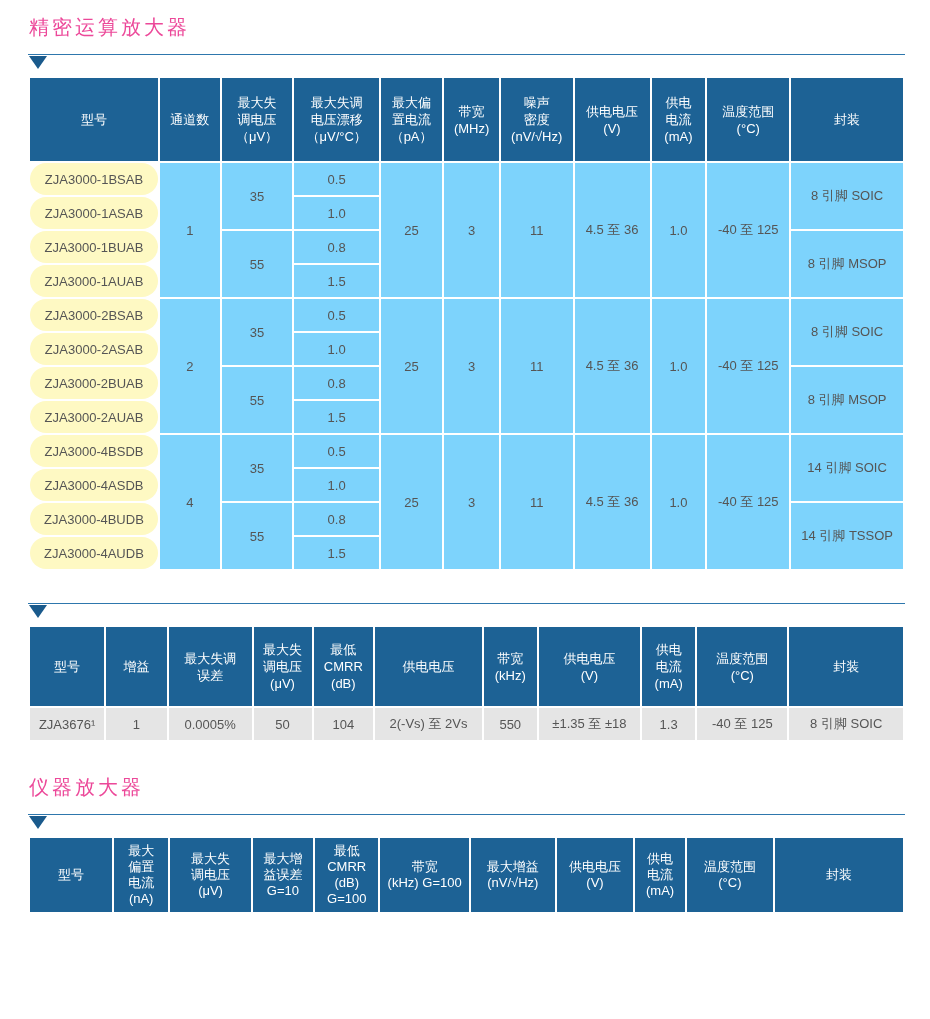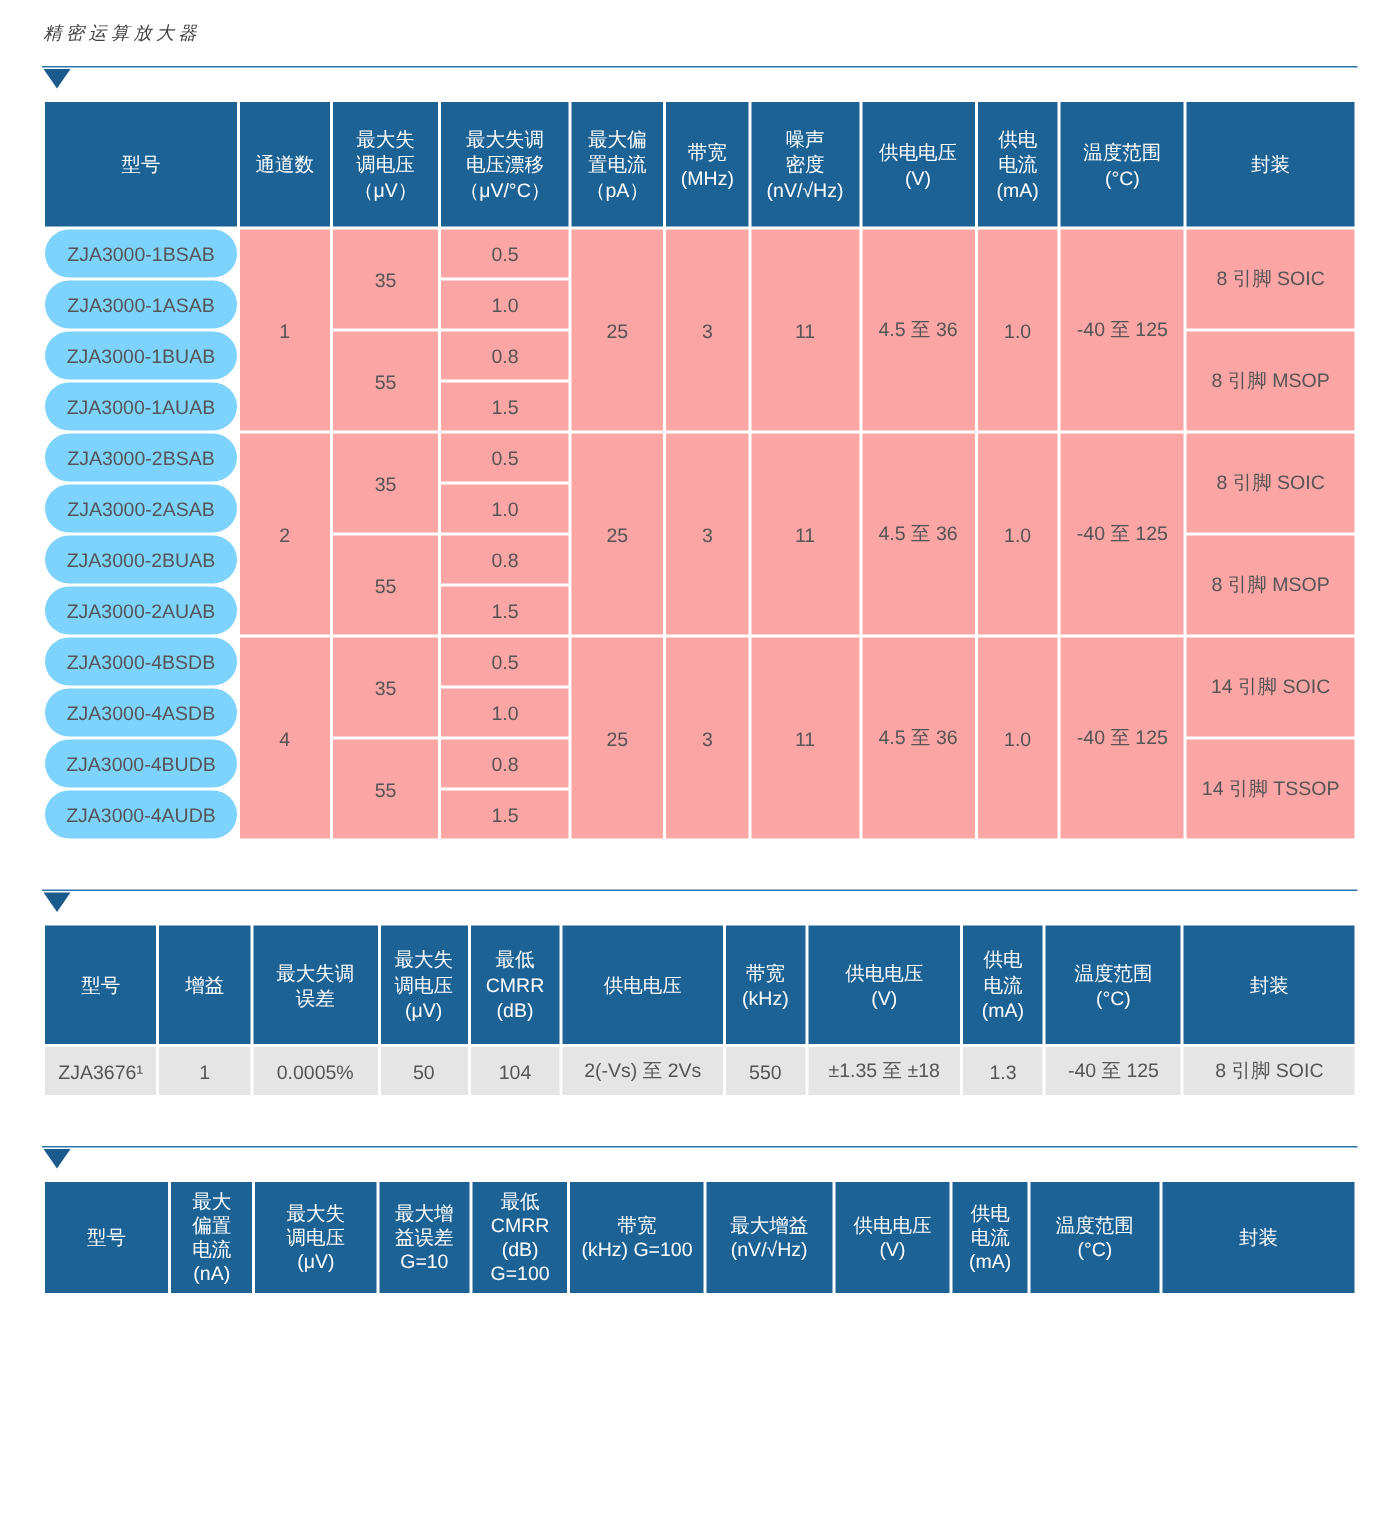--- a/index.html
+++ b/index.html
@@ -2,23 +2,22 @@
 <html><head>
 <meta charset="utf-8">
 <style>
   html,body{margin:0;padding:0;background:#ffffff;}
   body{width:930px;height:1019px;overflow:hidden;font-family:"Liberation Sans",sans-serif;}
   .wrap{padding:14px 25px 0 28px;}
   .section{margin:0;}
   .section + .section{margin-top:32px;}
   .sec-title{
     font-family:"Liberation Serif",serif;
-    font-style:italic;
-    font-size:12px;
-    color:#404040;
+    font-size:20px;
+    color:#ec4899;
     letter-spacing:3px;
     margin:0 0 13px 1px;
   }
   .rule{position:relative;height:22px;}
   .rule .line{border-top:1px solid #2e77ad;height:0;}
   .rule .tri{
     position:absolute;left:1px;top:2px;width:0;height:0;
     border-left:9px solid transparent;
     border-right:9px solid transparent;
     border-top:13px solid #1a5a8c;
@@ -27,22 +26,22 @@
   th{
     background:#1d6295;color:#ffffff;font-weight:normal;
     font-size:13px;line-height:17px;white-space:pre-line;
     text-align:center;vertical-align:middle;padding:16px 2px;
   }
   td{
     color:#555555;font-size:13px;text-align:center;vertical-align:middle;
     height:32px;padding:0 2px;overflow:hidden;
   }
   
-  .t1 td{background:#fca5a5;}
-  .t1 td.model{background:#7dd3fc;border-radius:16px;}
+  .t1 td{background:#7dd3fc;}
+  .t1 td.model{background:#fef9c3;border-radius:16px;}
   
   .t2 th{padding:14px 2px;}
   .t2 td{background:#e5e5e5;}
   
   .t3 th{padding:5px 2px;line-height:16px;}
   .t3 tr.r0 td{background:#d9d9d9;}
   .t3 tr.r1 td{background:#efefef;}
 </style>
 </head>
 <body>
@@ -242,20 +241,21 @@
           <td>±1.35 至 ±18</td>
           <td>1.3</td>
           <td>-40 至 125</td>
           <td>8 引脚 SOIC</td>
         </tr>
       </tbody>
     </table>
   </div>
 
   <div class="section">
+    <div class="sec-title">仪器放大器</div>
     <div class="rule">
       <div class="line"></div>
       <div class="tri"></div>
     </div>
     <table class="t3">
       <colgroup>
         <col style="width:9.6%">
           <col style="width:6.4%">
           <col style="width:9.4%">
           <col style="width:7.1%">

